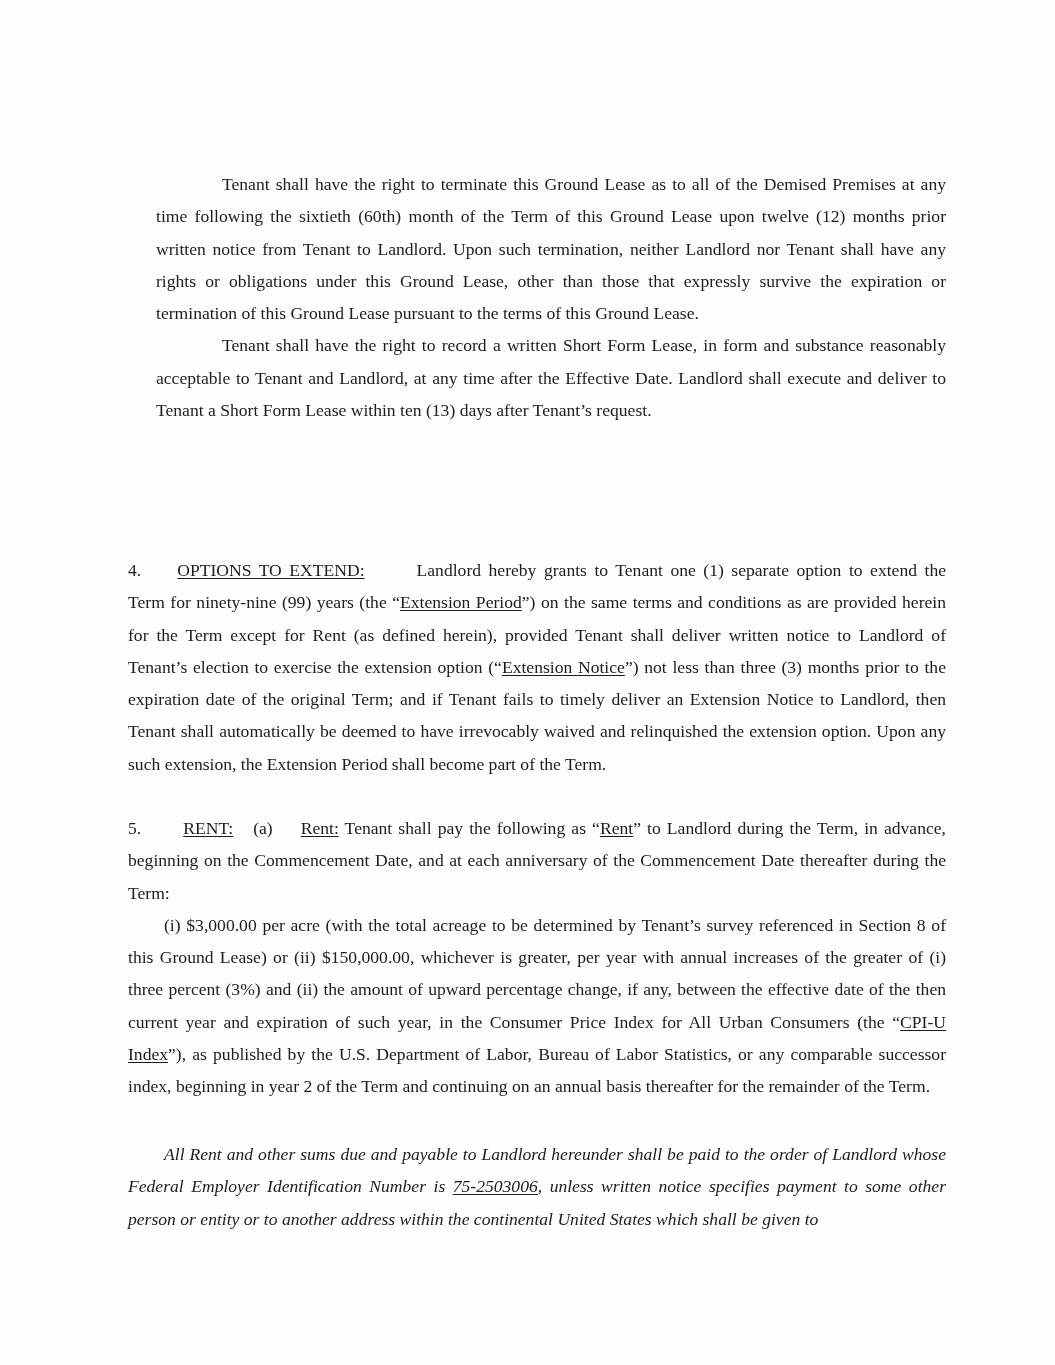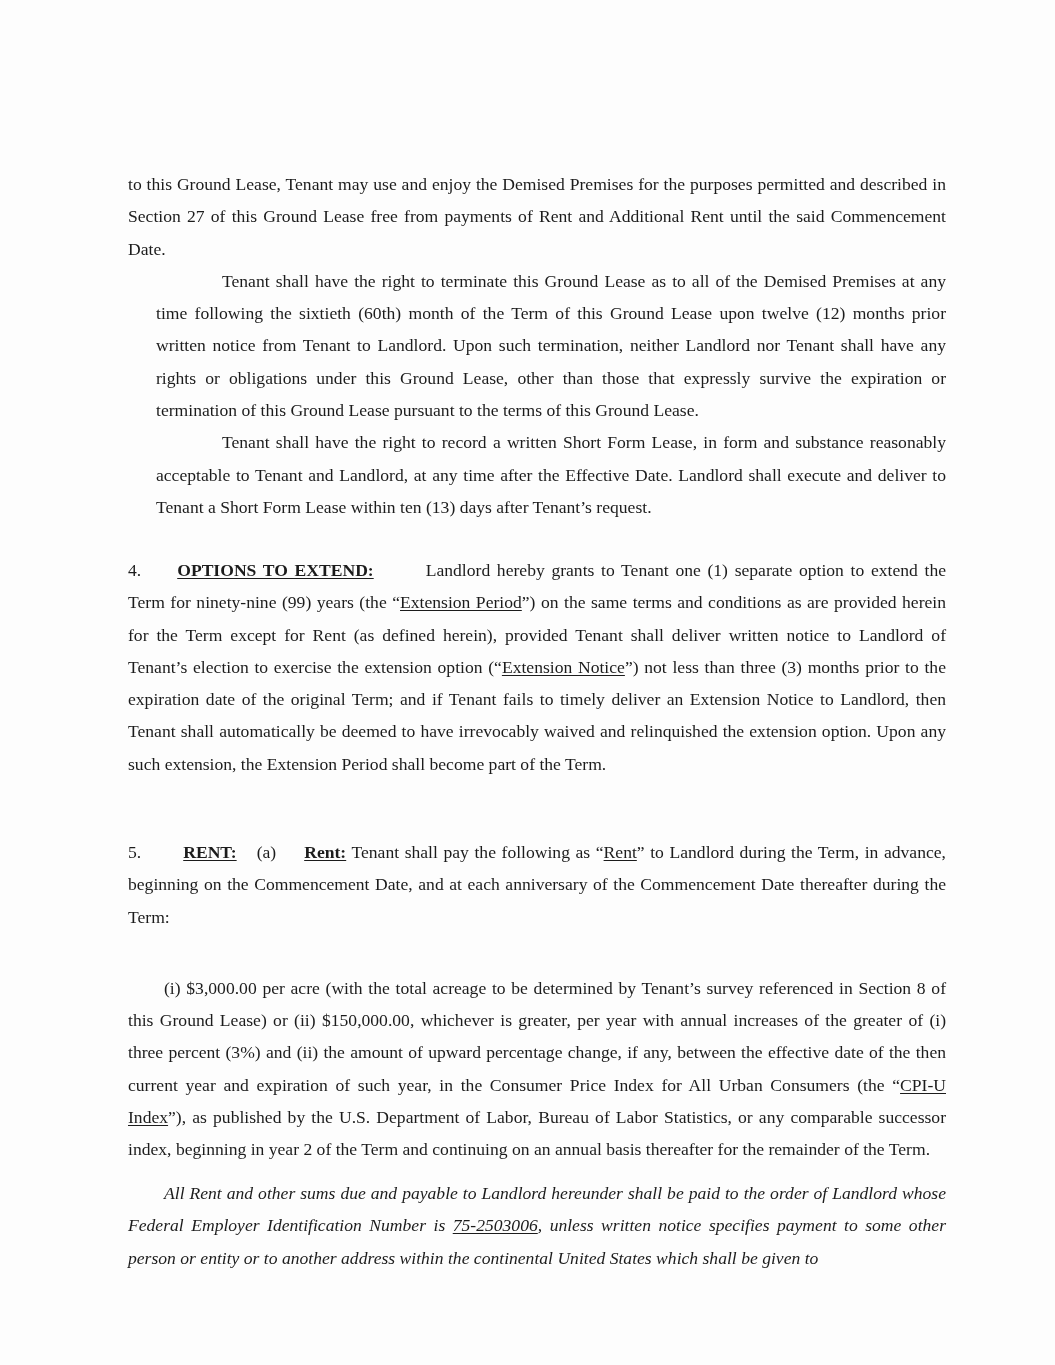--- a/index.html
+++ b/index.html
@@ -10,36 +10,35 @@
     font-family: "Liberation Serif", serif;
     color: #1c1c1c;
   }
   .text {
     position: absolute; left: 128px; width: 818px;
     font-size: 17.6px; line-height: 32.3px;
     text-align: justify;
   }
   .p { margin: 0; text-indent: 0; }
   .indent { text-indent: 66px; margin-left: 28px; }
-  .indent-small { text-indent: 36px; margin-top: 39px; }
+  .indent-small { text-indent: 36px; }
   .u { text-decoration: underline; text-underline-offset: 2px; }
-  .bu { font-weight: bold; text-decoration: underline; text-underline-offset: 2px; }
+  .bu { font-weight: normal; text-decoration: underline; text-underline-offset: 2px; }
   .gap { display: inline-block; }
   #block1 { top: 168px; }
   #block2 { top: 554px; }
-  #block3 { top: 836px; }
+  #block3 { top: 812px; }
   #block4 { top: 1138px; font-style: italic; }
 </style>
 </head>
 <body>
 
 <div class="page">
 
   <div class="text" id="block1">
-    <p class="p">to this Ground Lease, Tenant may use and enjoy the Demised Premises for the purposes permitted and described in Section 27 of this Ground Lease free from payments of Rent and Additional Rent until the said Commencement Date.</p>
     <p class="p indent">Tenant shall have the right to terminate this Ground Lease as to all of the Demised Premises at any time following the sixtieth (60th) month of the Term of this Ground Lease upon twelve (12) months prior written notice from Tenant to Landlord.  Upon such termination, neither Landlord nor Tenant shall have any rights or obligations under this Ground Lease, other than those that expressly survive the expiration or termination of this Ground Lease pursuant to the terms of this Ground Lease.</p>
     <p class="p indent">Tenant shall have the right to record a written Short Form Lease, in form and substance reasonably acceptable to Tenant and Landlord, at any time after the Effective Date.  Landlord shall execute and deliver to Tenant a Short Form Lease within ten (13) days after Tenant’s request.</p>
   </div>
 
   <div class="text" id="block2">
     <p class="p"><span>4.</span><span class="gap" style="width:36px"></span><span class="bu">OPTIONS TO EXTEND:</span><span class="gap" style="width:52px"></span><span>Landlord hereby grants to Tenant one (1) separate option to extend the Term for ninety-nine (99) years (the “</span><span class="u">Extension Period</span><span>”) on the same terms and conditions as are provided herein for the Term except for Rent (as defined herein), provided Tenant shall deliver written notice to Landlord of Tenant’s election to exercise the extension option (“</span><span class="u">Extension Notice</span><span>”) not less than three (3) months prior to the expiration date of the original Term; and if Tenant fails to timely deliver an Extension Notice to Landlord, then Tenant shall automatically be deemed to have irrevocably waived and relinquished the extension option.  Upon any such extension, the Extension Period shall become part of the Term.</span></p>
   </div>
 
   <div class="text" id="block3">
     <p class="p"><span>5.</span><span class="gap" style="width:42px"></span><span class="bu">RENT:</span><span class="gap" style="width:20px"></span><span>(a)</span><span class="gap" style="width:28px"></span><span class="bu">Rent:</span> <span>Tenant shall pay the following as “</span><span class="u">Rent</span><span>” to Landlord during the Term, in advance, beginning on the Commencement Date, and at each anniversary of the Commencement Date thereafter during the Term:</span></p>

